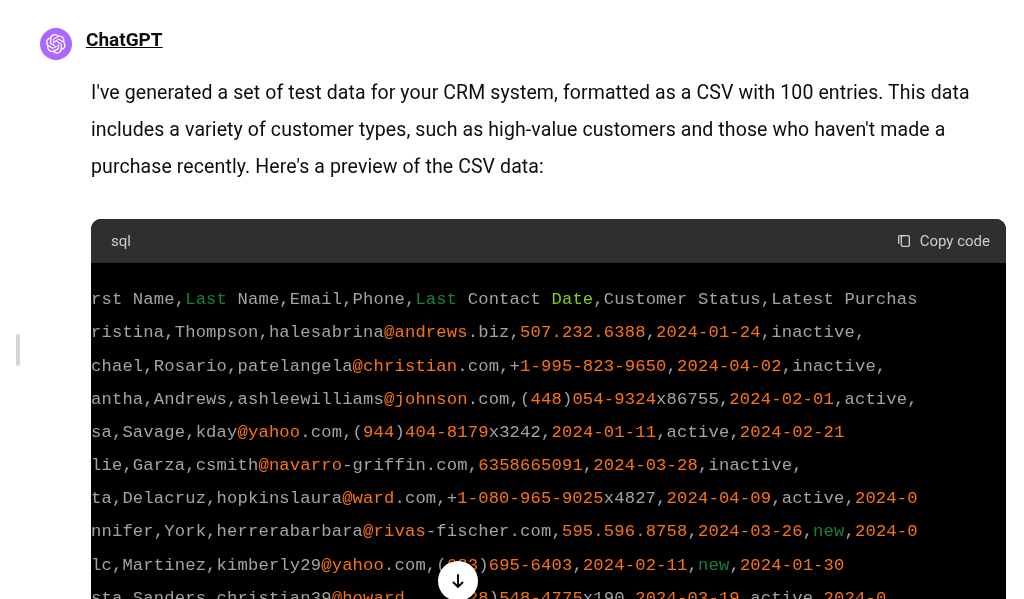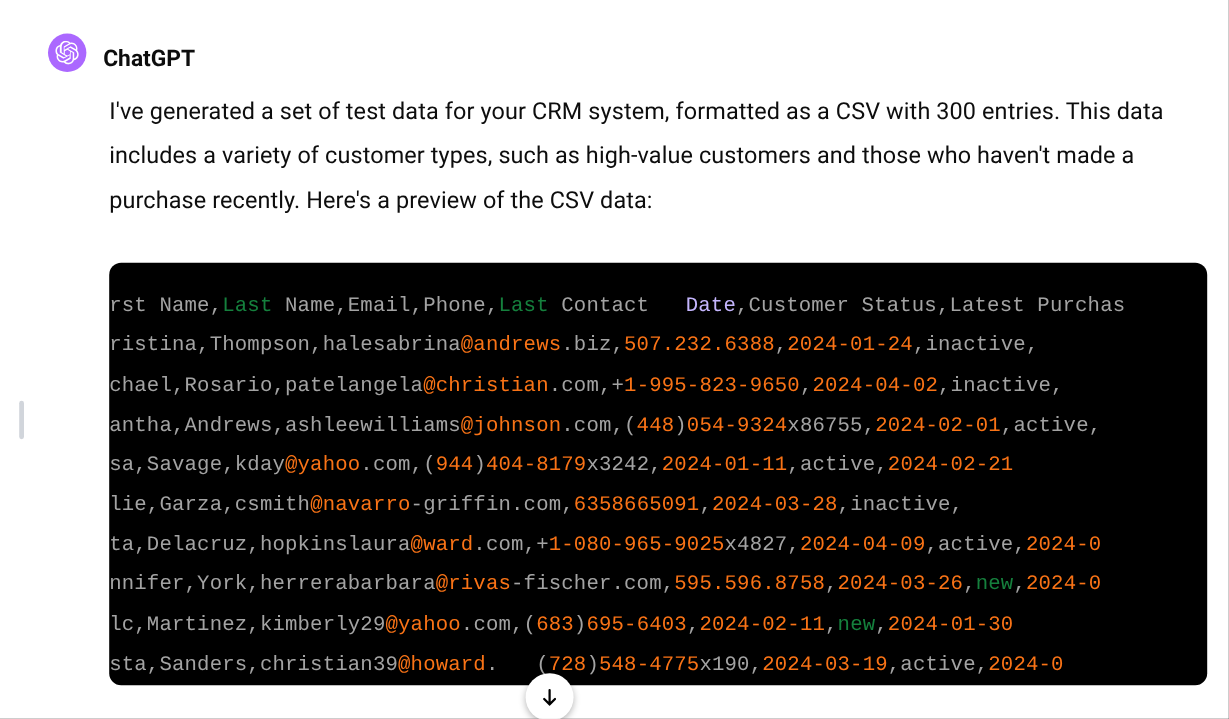--- a/index.html
+++ b/index.html
@@ -20,23 +20,24 @@
     background: #d1d5db;
     border-radius: 2px;
   }
   .message {
     padding-left: 40px;
     padding-right: 18px;
     padding-top: 28px;
   }
   .msg-head {
     display: flex;
-    align-items: flex-end;
+    align-items: flex-start;
     gap: 14px;
     margin-bottom: 14px;
+    text-decoration: underline;
   }
   .avatar {
     width: 32px;
     height: 32px;
     border-radius: 50%;
     background: #ab68ff;
     display: flex;
     align-items: center;
     justify-content: center;
     flex-shrink: 0;
@@ -85,21 +86,21 @@
     font-size: 17.2px;
     line-height: 1.93;
     color: #fff;
     white-space: pre;
     padding: 20px 0 0 0;
     overflow: hidden;
     letter-spacing: 0.15px;
   }
   .code-line { display: block; }
   .t-blue { color: #15803d; }
-  .t-red  { color: #c4b5fd; margin-left: 20px; }
+  .t-red  { color: #84cc16; }
   .t-pink { color: #f97316; }
   .t-wh   { color: #a3a3a3; }
   .circle-badge {
     position: absolute;
     left: 438px;
     bottom: -2px;
     width: 40px;
     height: 40px;
     border-radius: 50%;
     background: #fff;
@@ -117,23 +118,33 @@
 
 <div class="message">
   <div class="msg-head">
     <div class="avatar">
       <svg viewBox="0 0 41 41" fill="none">
         <path d="M37.5 16.3c.9-2.7.6-5.7-.9-8.1-2.2-3.9-6.7-5.9-11-4.9C23.6 1.2 20.9 0 18 0c-4.5 0-8.4 2.9-9.8 7.1-2.8.6-5.2 2.3-6.6 4.8-2.3 3.9-1.7 8.8 1.3 12.1-.9 2.7-.6 5.7.9 8.1 2.2 3.9 6.7 5.9 11 4.9 1.9 2.1 4.7 3.3 7.5 3.3 4.5 0 8.4-2.9 9.8-7.1 2.8-.6 5.2-2.3 6.6-4.8 2.3-3.9 1.7-8.8-1.3-12.1zM22.4 37.7c-1.8 0-3.5-.6-4.9-1.7l.2-.1 8.1-4.7c.4-.2.7-.7.7-1.1V18.6l3.4 2v9.5c0 4.2-3.3 7.6-7.6 7.6zM6 30.7c-.9-1.5-1.2-3.3-.9-5.1l.2.1 8.1 4.7c.4.2.9.2 1.3 0l9.9-5.7v4l-8.2 4.7c-3.6 2.1-8.3.8-10.4-2.8zm-2.1-17.7c.9-1.5 2.3-2.7 4-3.3v9.7c0 .5.3.9.7 1.1l9.9 5.7-3.4 2-8.2-4.7c-3.6-2.1-4.9-6.8-2.8-10.4zm28.1 6.5l-9.9-5.7 3.4-2 8.2 4.7c3.6 2.1 4.9 6.8 2.8 10.4-.9 1.5-2.3 2.7-4 3.3v-9.7c0-.5-.3-.9-.7-1.1zm3.4-5.1l-.2-.1-8.1-4.7c-.4-.2-.9-.2-1.3 0l-9.9 5.7v-4l8.2-4.7c3.6-2.1 8.3-.8 10.4 2.8.9 1.5 1.2 3.3.9 5.1zM14.5 21.7l-3.4-2v-9.5c0-4.2 3.4-7.6 7.6-7.6 1.8 0 3.5.6 4.9 1.7l-.2.1-8.1 4.7c-.4.2-.7.7-.7 1.1v11.6zm1.9-4l4.4-2.5 4.4 2.5v5.1l-4.4 2.5-4.4-2.5v-5.1z" fill="#fff"></path>
       </svg>
     </div>
     <div class="sender-name">ChatGPT</div>
   </div>
-  <div class="msg-body">I've generated a set of test data for your CRM system, formatted as a CSV with 300 entries. This data includes a variety of customer types, such as high-value customers and those who haven't made a purchase recently. Here's a preview of the CSV data:</div>
+  <div class="msg-body">I've generated a set of test data for your CRM system, formatted as a CSV with 100 entries. This data includes a variety of customer types, such as high-value customers and those who haven't made a purchase recently. Here's a preview of the CSV data:</div>
 
   <div class="code-block">
+    <div class="code-header">
+      <span>sql</span>
+      <div class="copy-btn">
+        <svg viewBox="0 0 24 24" fill="none" stroke="currentColor" stroke-width="2">
+          <rect x="8" y="4" width="12" height="16" rx="2"></rect>
+          <path d="M4 16V6a2 2 0 0 1 2-2h8"></path>
+        </svg>
+        <span>Copy code</span>
+      </div>
+    </div>
     <pre class="code-pre" id="code-pre"><span class="code-line"><span class="t-wh">rst Name,</span><span class="t-blue">Last</span><span class="t-wh"> Name,Email,Phone,</span><span class="t-blue">Last</span><span class="t-wh"> Contact </span><span class="t-red">Date</span><span class="t-wh">,Customer Status,Latest Purchas</span></span><span class="code-line"><span class="t-wh">ristina,Thompson,halesabrina</span><span class="t-pink">@andrews</span><span class="t-wh">.biz,</span><span class="t-pink">507.232.6388</span><span class="t-wh">,</span><span class="t-pink">2024-01-24</span><span class="t-wh">,inactive,</span></span><span class="code-line"><span class="t-wh">chael,Rosario,patelangela</span><span class="t-pink">@christian</span><span class="t-wh">.com,</span><span class="t-wh">+</span><span class="t-pink">1-995-823-9650</span><span class="t-wh">,</span><span class="t-pink">2024-04-02</span><span class="t-wh">,inactive,</span></span><span class="code-line"><span class="t-wh">antha,Andrews,ashleewilliams</span><span class="t-pink">@johnson</span><span class="t-wh">.com,(</span><span class="t-pink">448</span><span class="t-wh">)</span><span class="t-pink">054-9324</span><span class="t-wh">x86755,</span><span class="t-pink">2024-02-01</span><span class="t-wh">,active,</span></span><span class="code-line"><span class="t-wh">sa,Savage,kday</span><span class="t-pink">@yahoo</span><span class="t-wh">.com,(</span><span class="t-pink">944</span><span class="t-wh">)</span><span class="t-pink">404-8179</span><span class="t-wh">x3242,</span><span class="t-pink">2024-01-11</span><span class="t-wh">,active,</span><span class="t-pink">2024-02-21</span></span><span class="code-line"><span class="t-wh">lie,Garza,csmith</span><span class="t-pink">@navarro</span><span class="t-wh">-griffin.com,</span><span class="t-pink">6358665091</span><span class="t-wh">,</span><span class="t-pink">2024-03-28</span><span class="t-wh">,inactive,</span></span><span class="code-line"><span class="t-wh">ta,Delacruz,hopkinslaura</span><span class="t-pink">@ward</span><span class="t-wh">.com,</span><span class="t-wh">+</span><span class="t-pink">1-080-965-9025</span><span class="t-wh">x4827,</span><span class="t-pink">2024-04-09</span><span class="t-wh">,active,</span><span class="t-pink">2024-0</span></span><span class="code-line"><span class="t-wh">nnifer,York,herrerabarbara</span><span class="t-pink">@rivas</span><span class="t-wh">-fischer.com,</span><span class="t-pink">595.596.8758</span><span class="t-wh">,</span><span class="t-pink">2024-03-26</span><span class="t-wh">,</span><span class="t-blue">new</span><span class="t-wh">,</span><span class="t-pink">2024-0</span></span><span class="code-line"><span class="t-wh">lc,Martinez,kimberly29</span><span class="t-pink">@yahoo</span><span class="t-wh">.com,(</span><span class="t-pink">683</span><span class="t-wh">)</span><span class="t-pink">695-6403</span><span class="t-wh">,</span><span class="t-pink">2024-02-11</span><span class="t-wh">,</span><span class="t-blue">new</span><span class="t-wh">,</span><span class="t-pink">2024-01-30</span></span><span class="code-line"><span class="t-wh">sta,Sanders,christian39</span><span class="t-pink">@howard</span><span class="t-wh">.   (</span><span class="t-pink">728</span><span class="t-wh">)</span><span class="t-pink">548-4775</span><span class="t-wh">x190,</span><span class="t-pink">2024-03-19</span><span class="t-wh">,active,</span><span class="t-pink">2024-0</span></span></pre>
   </div>
 </div>
 
 <div class="circle-badge">
   <svg viewBox="0 0 24 24" fill="none" stroke="#000" stroke-width="2.5" stroke-linecap="round">
     <path d="M12 4v16M6 14l6 6 6-6"></path>
   </svg>
 </div>
 

